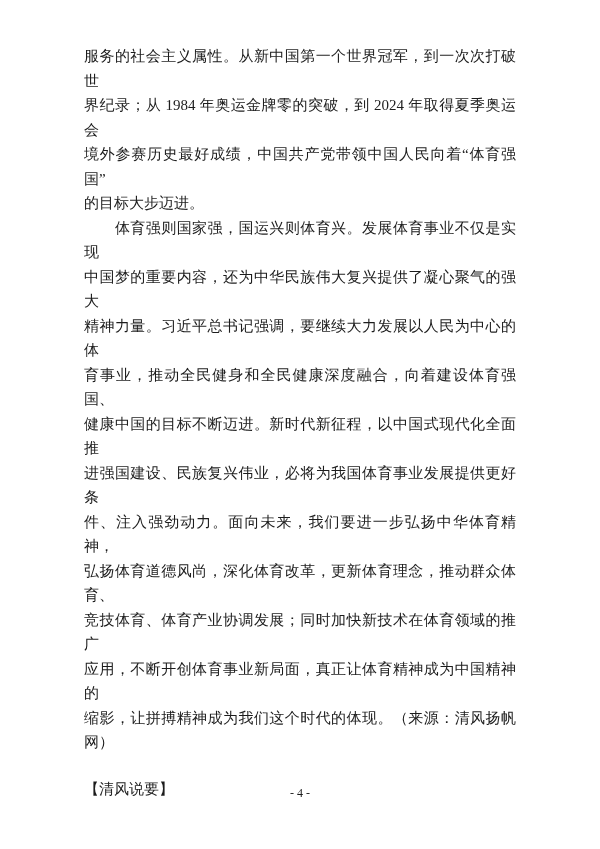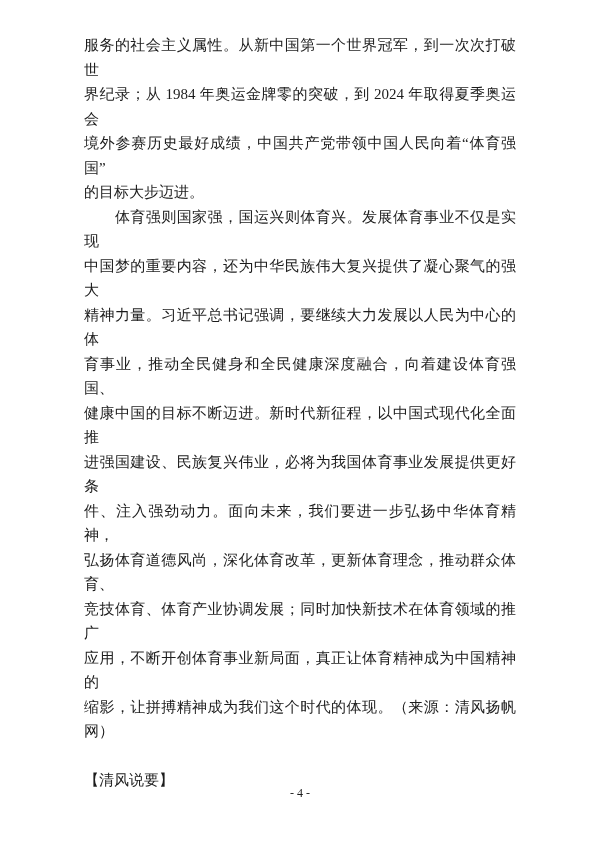--- a/index.html
+++ b/index.html
@@ -6,36 +6,37 @@
     margin: 0;
     padding: 0;
     background: #ffffff;
   }
   .page {
     position: relative;
     width: 600px;
     height: 849px;
     background: #ffffff;
     box-sizing: border-box;
-    padding: 33px 84px 0 84px;
+    padding: 44px 84px 0 84px;
     overflow: hidden;
     font-family: "Liberation Serif", "DejaVu Serif", serif;
     color: #1c1c1c;
     font-size: 15px;
     line-height: 24.5px;
   }
   .para {
     margin: 0;
     white-space: pre-line;
     text-align: justify;
     text-justify: inter-ideograph;
   }
   .section-label {
     margin-top: 24.5px;
     white-space: pre-line;
+    font-family: Liberation Mono, monospace;
   }
   .page-footer {
     position: absolute;
     left: 0;
     right: 0;
     top: 786px;
     text-align: center;
     font-size: 12px;
     line-height: 14px;
     color: #1c1c1c;

